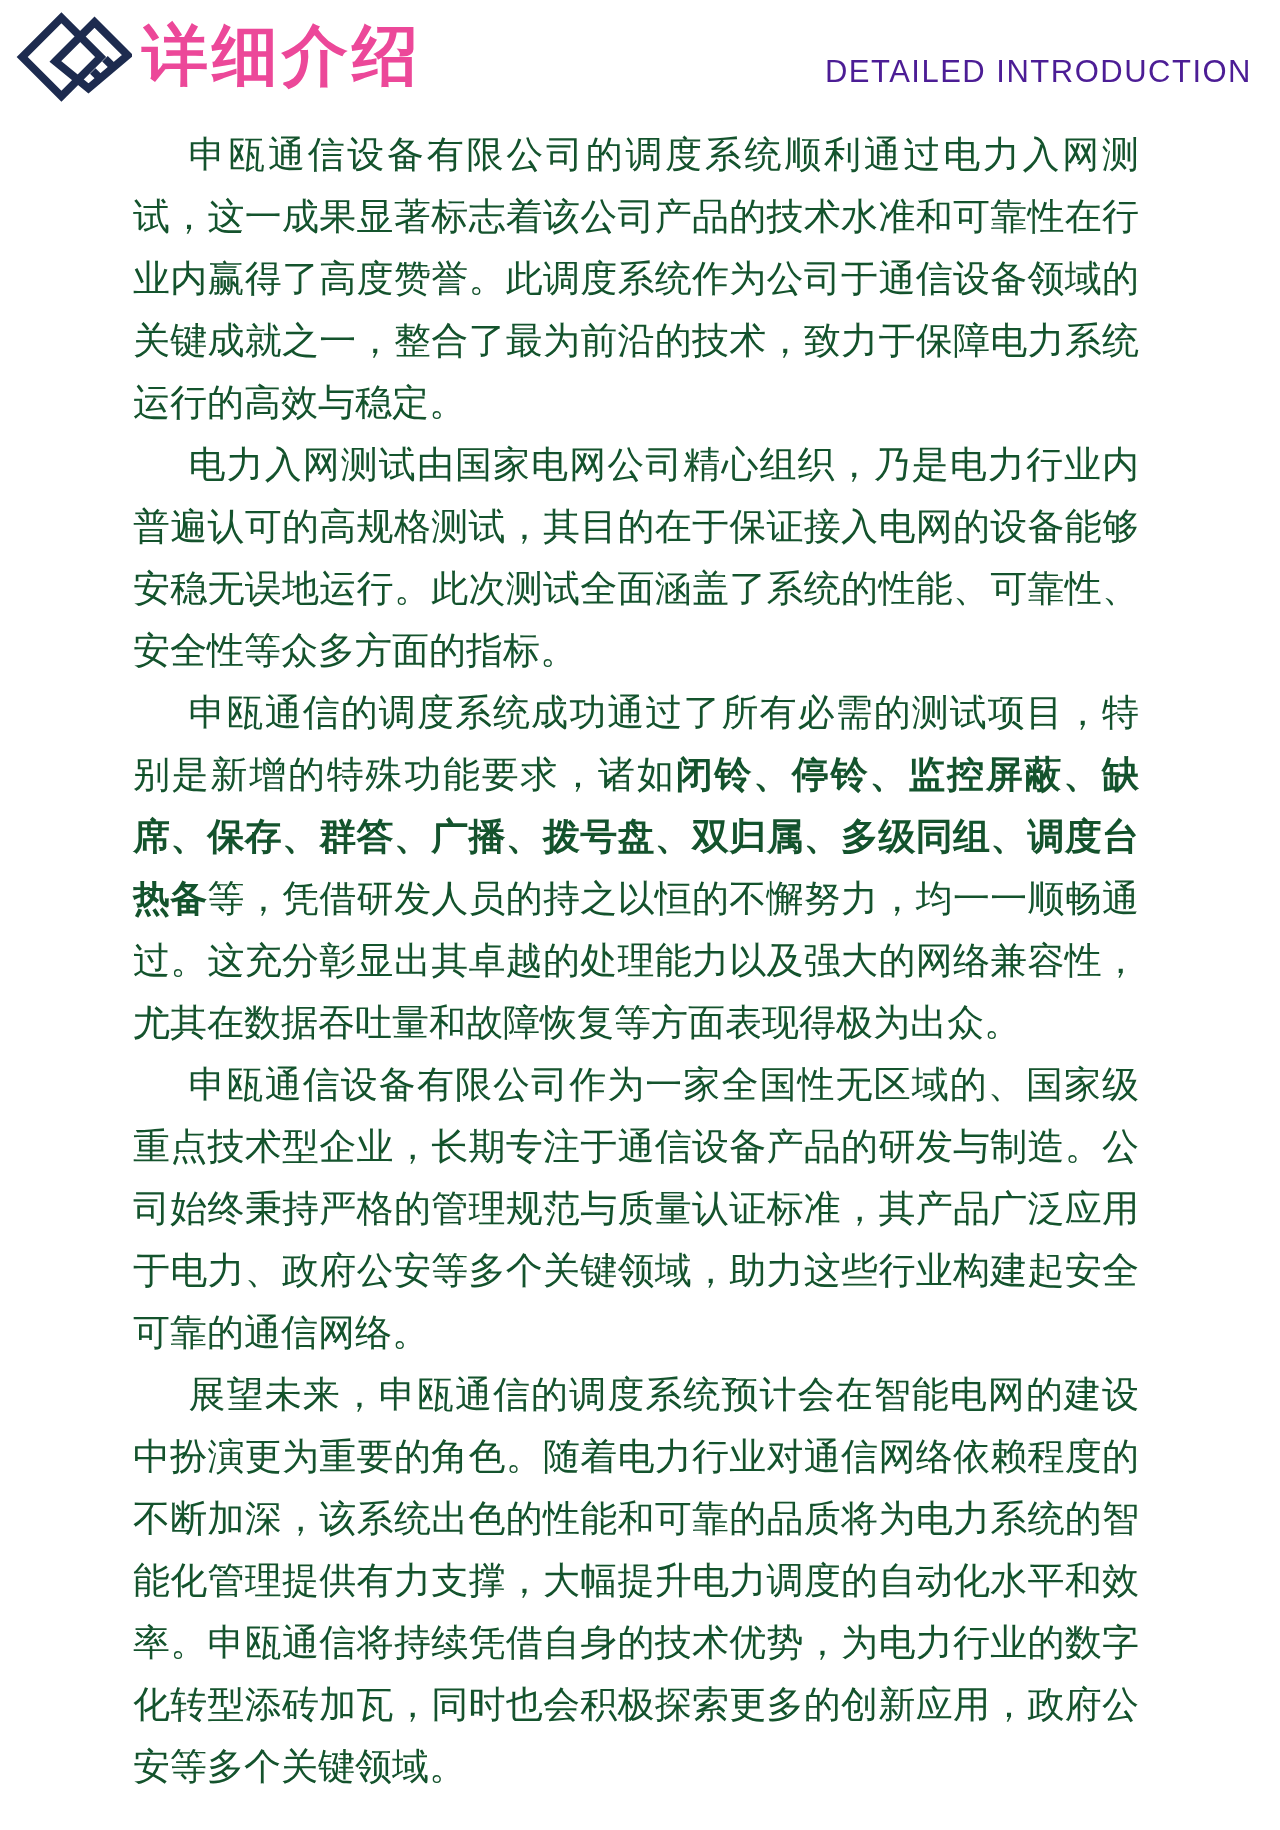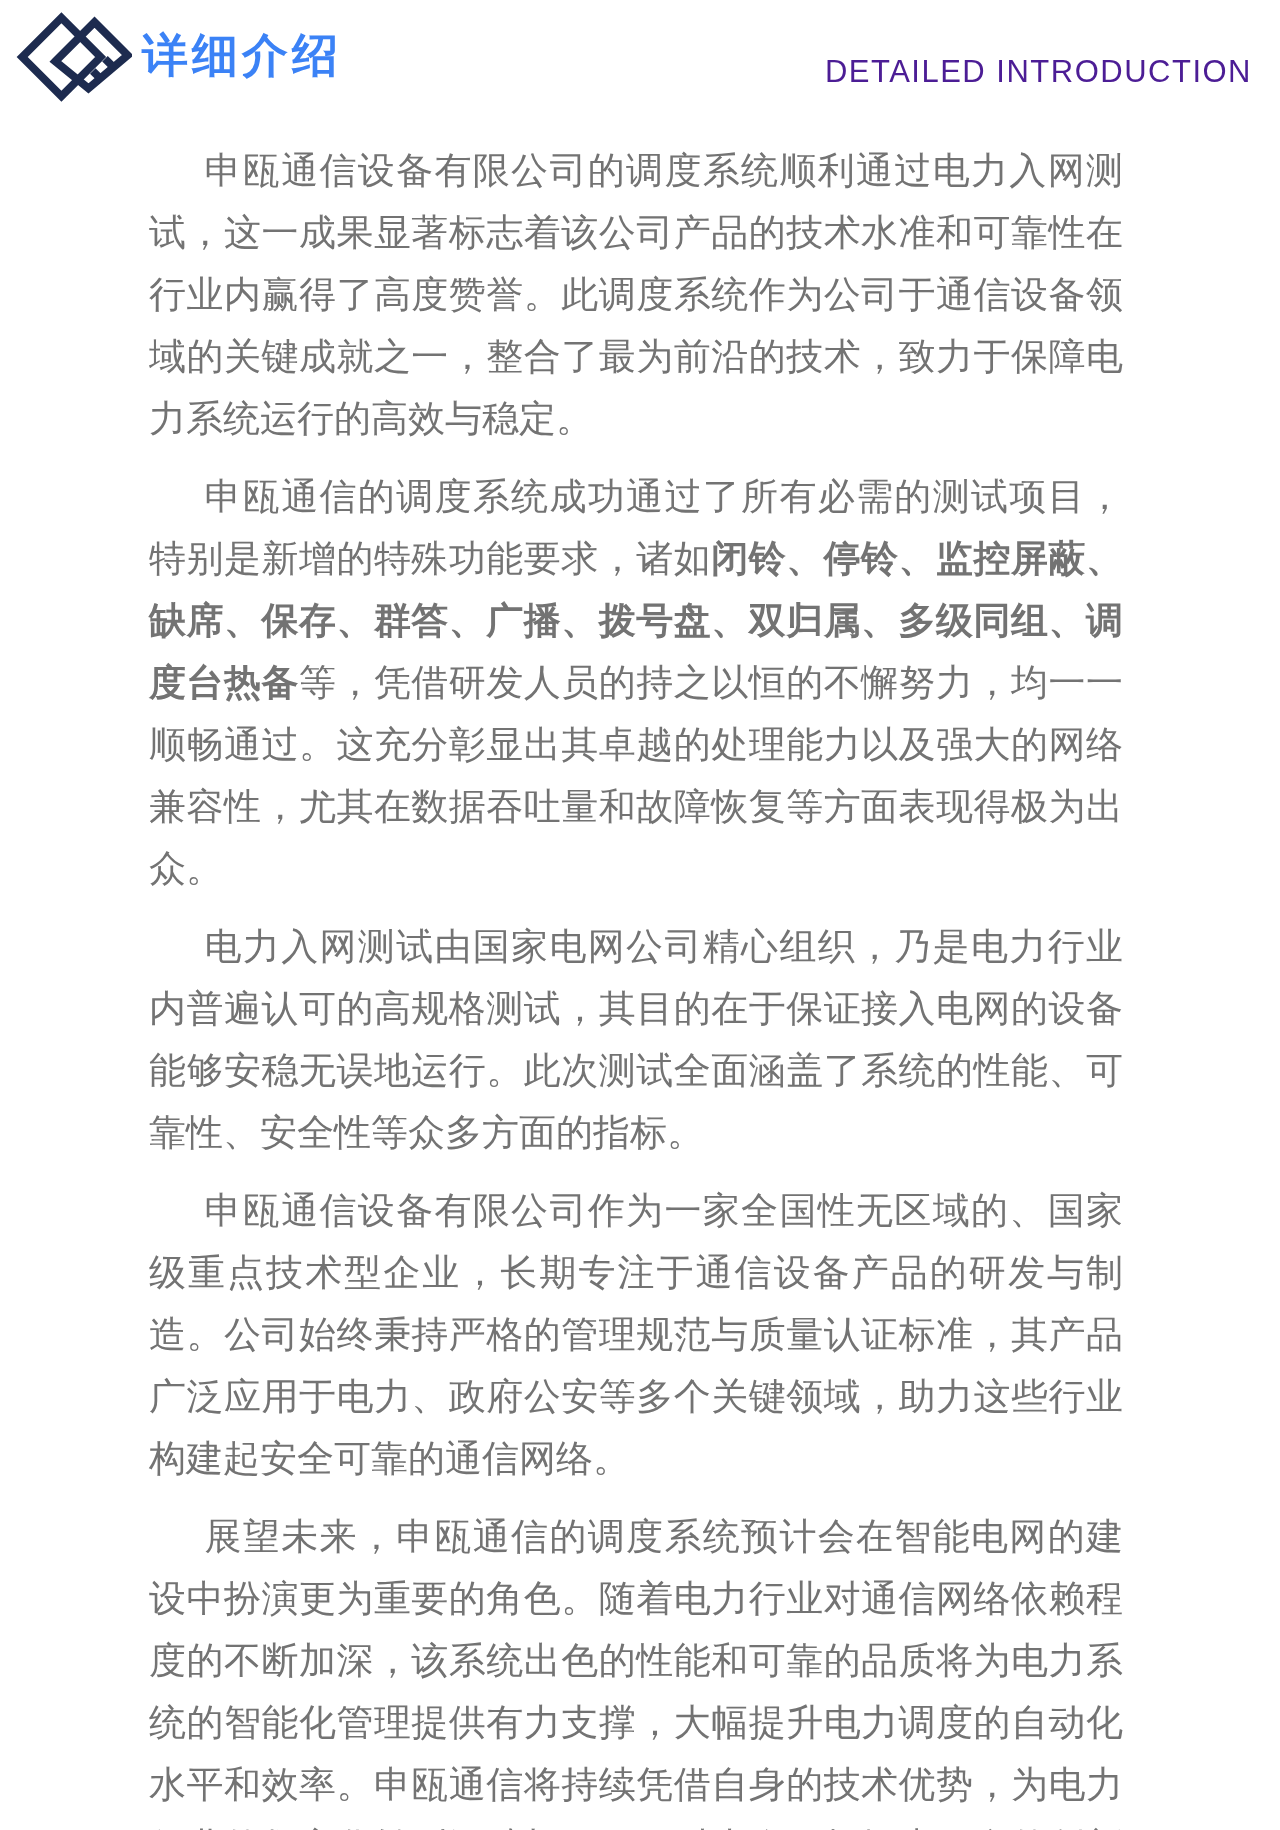--- a/index.html
+++ b/index.html
@@ -24,46 +24,46 @@
     top: 4px;
     width: 122px;
     height: 106px;
   }
   .title-cn {
     position: absolute;
     left: 142px;
     top: 14px;
     font-family: "Liberation Serif", serif;
     font-weight: 900;
-    font-size: 46px;
+    font-size: 66px;
     line-height: 84px;
     letter-spacing: 4px;
-    color: #3b82f6;
+    color: #ec4899;
     white-space: nowrap;
   }
   .title-en {
     position: absolute;
     right: 28px;
     top: 54px;
     font-size: 31px;
     letter-spacing: 1.5px;
     color: #4c1d95;
     white-space: nowrap;
   }
   .article {
     position: absolute;
     left: 133px;
     top: 124px;
     width: 1006px;
   }
   .article p {
-    margin: 16px;
+    margin: 0;
     font-size: 37px;
     line-height: 62px;
-    color: #737373;
+    color: #14532d;
     text-align: justify;
     text-indent: 1.5em;
     font-weight: 400;
   }
   .article p span.bold {
     font-weight: 700;
   }
 </style>
 </head>
 <body>
@@ -76,17 +76,17 @@
       <path d="M120 72 L109 61"></path>
       <path d="M106 86 L95 75"></path>
     </g>
   </svg>
   <div class="title-cn">详细介绍</div>
   <div class="title-en">DETAILED INTRODUCTION</div>
 </div>
 
 <div class="article">
     <p><span>申瓯通信设备有限公司的调度系统顺利通过电力入网测试，这一成果显著标志着该公司产品的技术水准和可靠性在行业内赢得了高度赞誉。此调度系统作为公司于通信设备领域的关键成就之一，整合了最为前沿的技术，致力于保障电力系统运行的高效与稳定。</span></p>
+    <p><span>电力入网测试由国家电网公司精心组织，乃是电力行业内普遍认可的高规格测试，其目的在于保证接入电网的设备能够安稳无误地运行。此次测试全面涵盖了系统的性能、可靠性、安全性等众多方面的指标。</span></p>
     <p><span>申瓯通信的调度系统成功通过了所有必需的测试项目，特别是新增的特殊功能要求，诸如</span><span class="bold">闭铃、停铃、监控屏蔽、缺席、保存、群答、广播、拨号盘、双归属、多级同组、调度台热备</span><span>等，凭借研发人员的持之以恒的不懈努力，均一一顺畅通过。这充分彰显出其卓越的处理能力以及强大的网络兼容性，尤其在数据吞吐量和故障恢复等方面表现得极为出众。</span></p>
-    <p><span>电力入网测试由国家电网公司精心组织，乃是电力行业内普遍认可的高规格测试，其目的在于保证接入电网的设备能够安稳无误地运行。此次测试全面涵盖了系统的性能、可靠性、安全性等众多方面的指标。</span></p>
     <p><span>申瓯通信设备有限公司作为一家全国性无区域的、国家级重点技术型企业，长期专注于通信设备产品的研发与制造。公司始终秉持严格的管理规范与质量认证标准，其产品广泛应用于电力、政府公安等多个关键领域，助力这些行业构建起安全可靠的通信网络。</span></p>
     <p><span>展望未来，申瓯通信的调度系统预计会在智能电网的建设中扮演更为重要的角色。随着电力行业对通信网络依赖程度的不断加深，该系统出色的性能和可靠的品质将为电力系统的智能化管理提供有力支撑，大幅提升电力调度的自动化水平和效率。申瓯通信将持续凭借自身的技术优势，为电力行业的数字化转型添砖加瓦，同时也会积极探索更多的创新应用，政府公安等多个关键领域。</span></p>
   </div>
 
 </body></html>

